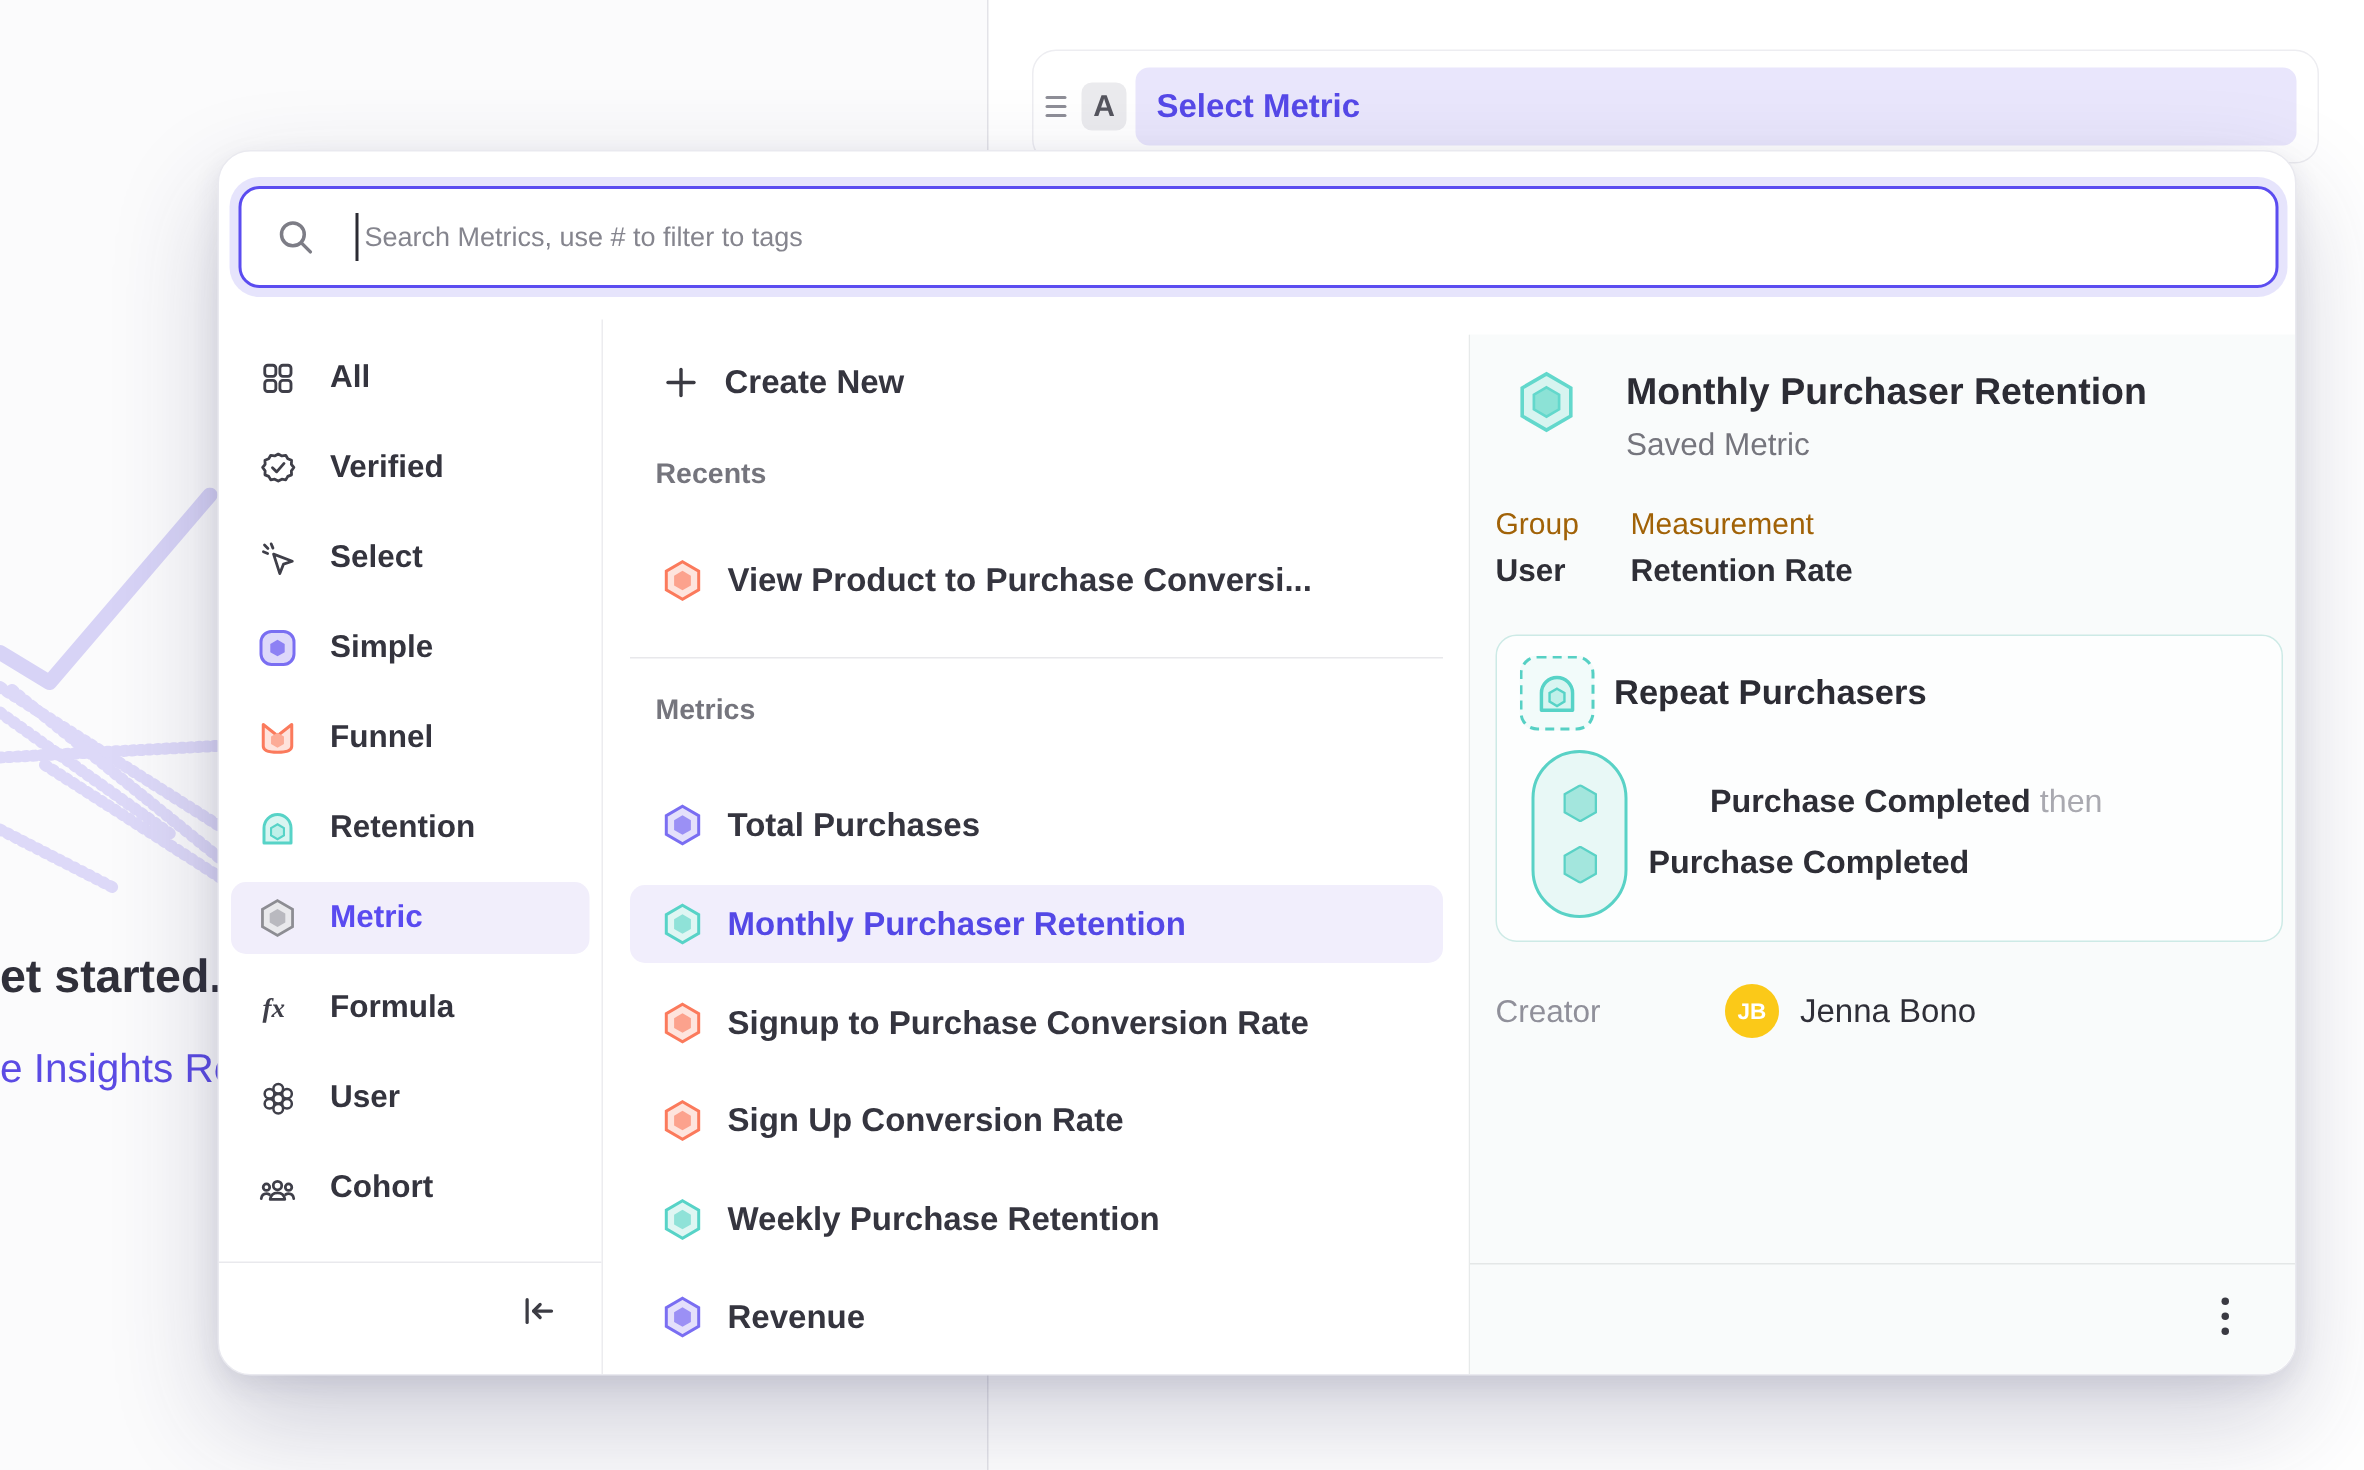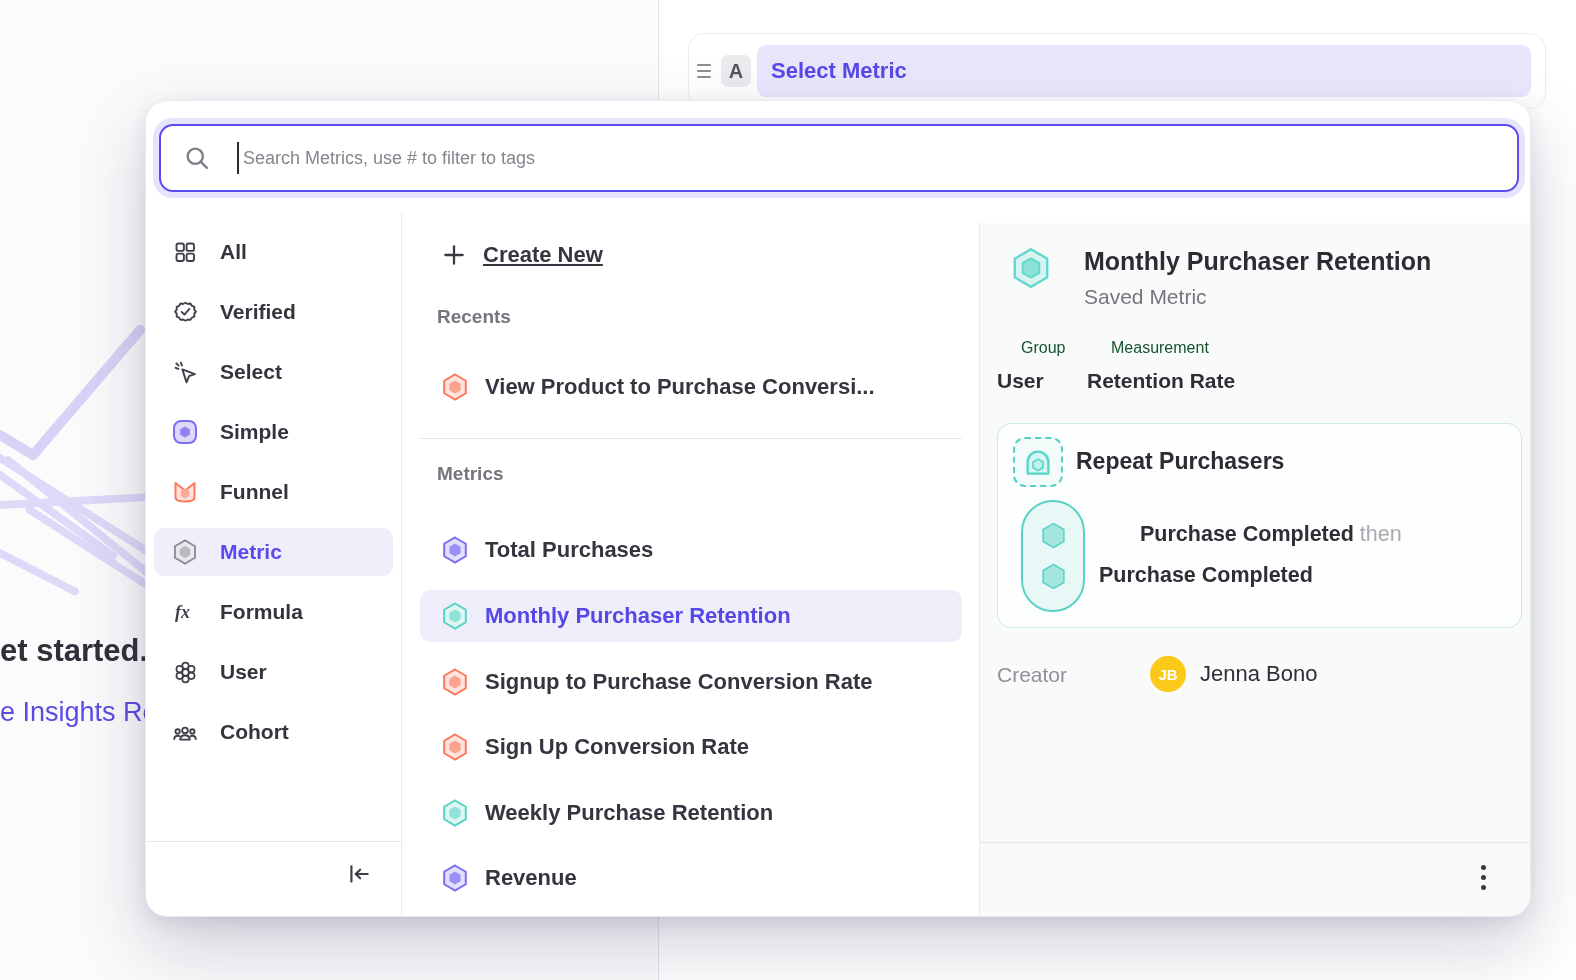--- a/index.html
+++ b/index.html
@@ -60,21 +60,21 @@
   .mlabel-heading { position:absolute; left:35px; font-size:19px; font-weight:600; color:#75757d; }
   .mid-divider { position:absolute; left:18px; right:17px; top:225px; height:1px; background:#e8e8eb; }
   .hex-ic { width:28px; height:28px; flex:0 0 28px; }
 
   
   .rightpanel { position:absolute; left:833px; top:10px; right:0; bottom:0; background:#f9fbfb;
     border-left:1px solid #e7eaea; border-radius:0 0 22px 0; }
   .rp-title { position:absolute; left:104px; top:24px; font-size:25px; font-weight:700; color:#2c2c34; }
   .rp-subtitle { position:absolute; left:104px; top:62px; font-size:21px; color:#75757d; }
   .rp-headicon { position:absolute; left:30px; top:24px; }
-  .rp-label { position:absolute; top:116px; font-size:16px; color:#14532d;margin-left:24px; }
+  .rp-label { position:absolute; top:116px; font-size:20px; color:#a16207; }
   .rp-value { position:absolute; top:146px; font-size:21px; font-weight:700; color:#2e2e36; }
 
   .def-card { position:absolute; left:17px; top:200px; width:525px; height:205px; background:#fdfefe;
     border:1.5px solid #cdeae6; border-radius:14px; }
   .def-iconbox { position:absolute; left:15px; top:13px; width:50px; height:50px; border:2px dashed #56d0c4;
     border-radius:12px; display:flex; align-items:center; justify-content:center; background:#f2fbfa; }
   .def-title { position:absolute; left:78px; top:24px; font-size:23px; font-weight:700; color:#2c2c34; }
   .def-pill { position:absolute; left:23px; top:76px; width:64px; height:112px; border:2px solid #59d2c6;
     background:#e8f8f6; border-radius:32px; display:flex; flex-direction:column; align-items:center;
     justify-content:center; gap:16px; }
@@ -187,20 +187,29 @@
           <div class="side-item">
             <span class="side-icon">
               <svg width="26" height="26" viewBox="0 0 26 26">
                 <path d="M3.5,4 L13,11.5 L22.5,4 L22.5,18.5 Q22.5,22.5 13,22.5 Q3.5,22.5 3.5,18.5 Z" fill="#fee3dc" stroke="#fb7a5c" stroke-width="2" stroke-linejoin="round"></path>
                 <polygon points="13,9.5 17.3,12 17.3,17 13,19.5 8.7,17 8.7,12" fill="#fcab96"></polygon>
               </svg>
             </span>
             <span>Funnel</span>
           </div>
 
+          <div class="side-item">
+            <span class="side-icon">
+              <svg width="26" height="26" viewBox="0 0 26 26">
+                <path d="M4,23 L4,13 A9,9 0 0 1 22,13 L22,23 Z" fill="#d9f5f1" stroke="#57d3c7" stroke-width="2" stroke-linejoin="round"></path>
+                <polygon points="13,10.5 17.3,13 17.3,18 13,20.5 8.7,18 8.7,13" fill="#bff0e9" stroke="#57d3c7" stroke-width="1.4"></polygon>
+              </svg>
+            </span>
+            <span>Retention</span>
+          </div>
 
           <div class="side-item selected">
             <span class="side-icon">
               <svg width="26" height="26" viewBox="0 0 28 28">
                 <polygon points="14,1.5 24.8,7.75 24.8,20.25 14,26.5 3.2,20.25 3.2,7.75" fill="#e9e9ec" stroke="#8d8d93" stroke-width="2"></polygon>
                 <polygon points="14,7.5 19.6,10.75 19.6,17.25 14,20.5 8.4,17.25 8.4,10.75" fill="#b9b9bf"></polygon>
               </svg>
             </span>
             <span>Metric</span>
           </div>
@@ -252,21 +261,21 @@
             <line x1="20" y1="12" x2="9" y2="12"></line>
             <polyline points="13,8 9,12 13,16"></polyline>
           </svg>
         </div>
       </div>
 
       <div class="col-divider"></div>
 
       <div class="midcol">
 
-        <div class="mrow" style="top:16px;text-decoration:underline;">
+        <div class="mrow" style="top:16px;">
           <svg width="26" height="26" viewBox="0 0 24 24" fill="none" stroke="#3a3a42" stroke-width="2.1" stroke-linecap="round">
             <line x1="12" y1="4" x2="12" y2="20"></line>
               <line x1="4" y1="12" x2="20" y2="12"></line>
           </svg>
           <span>Create New</span>
         </div>
 
         <div class="mlabel-heading" style="top:93px;">Recents</div>
 
         <div class="mrow" style="top:148px;">

